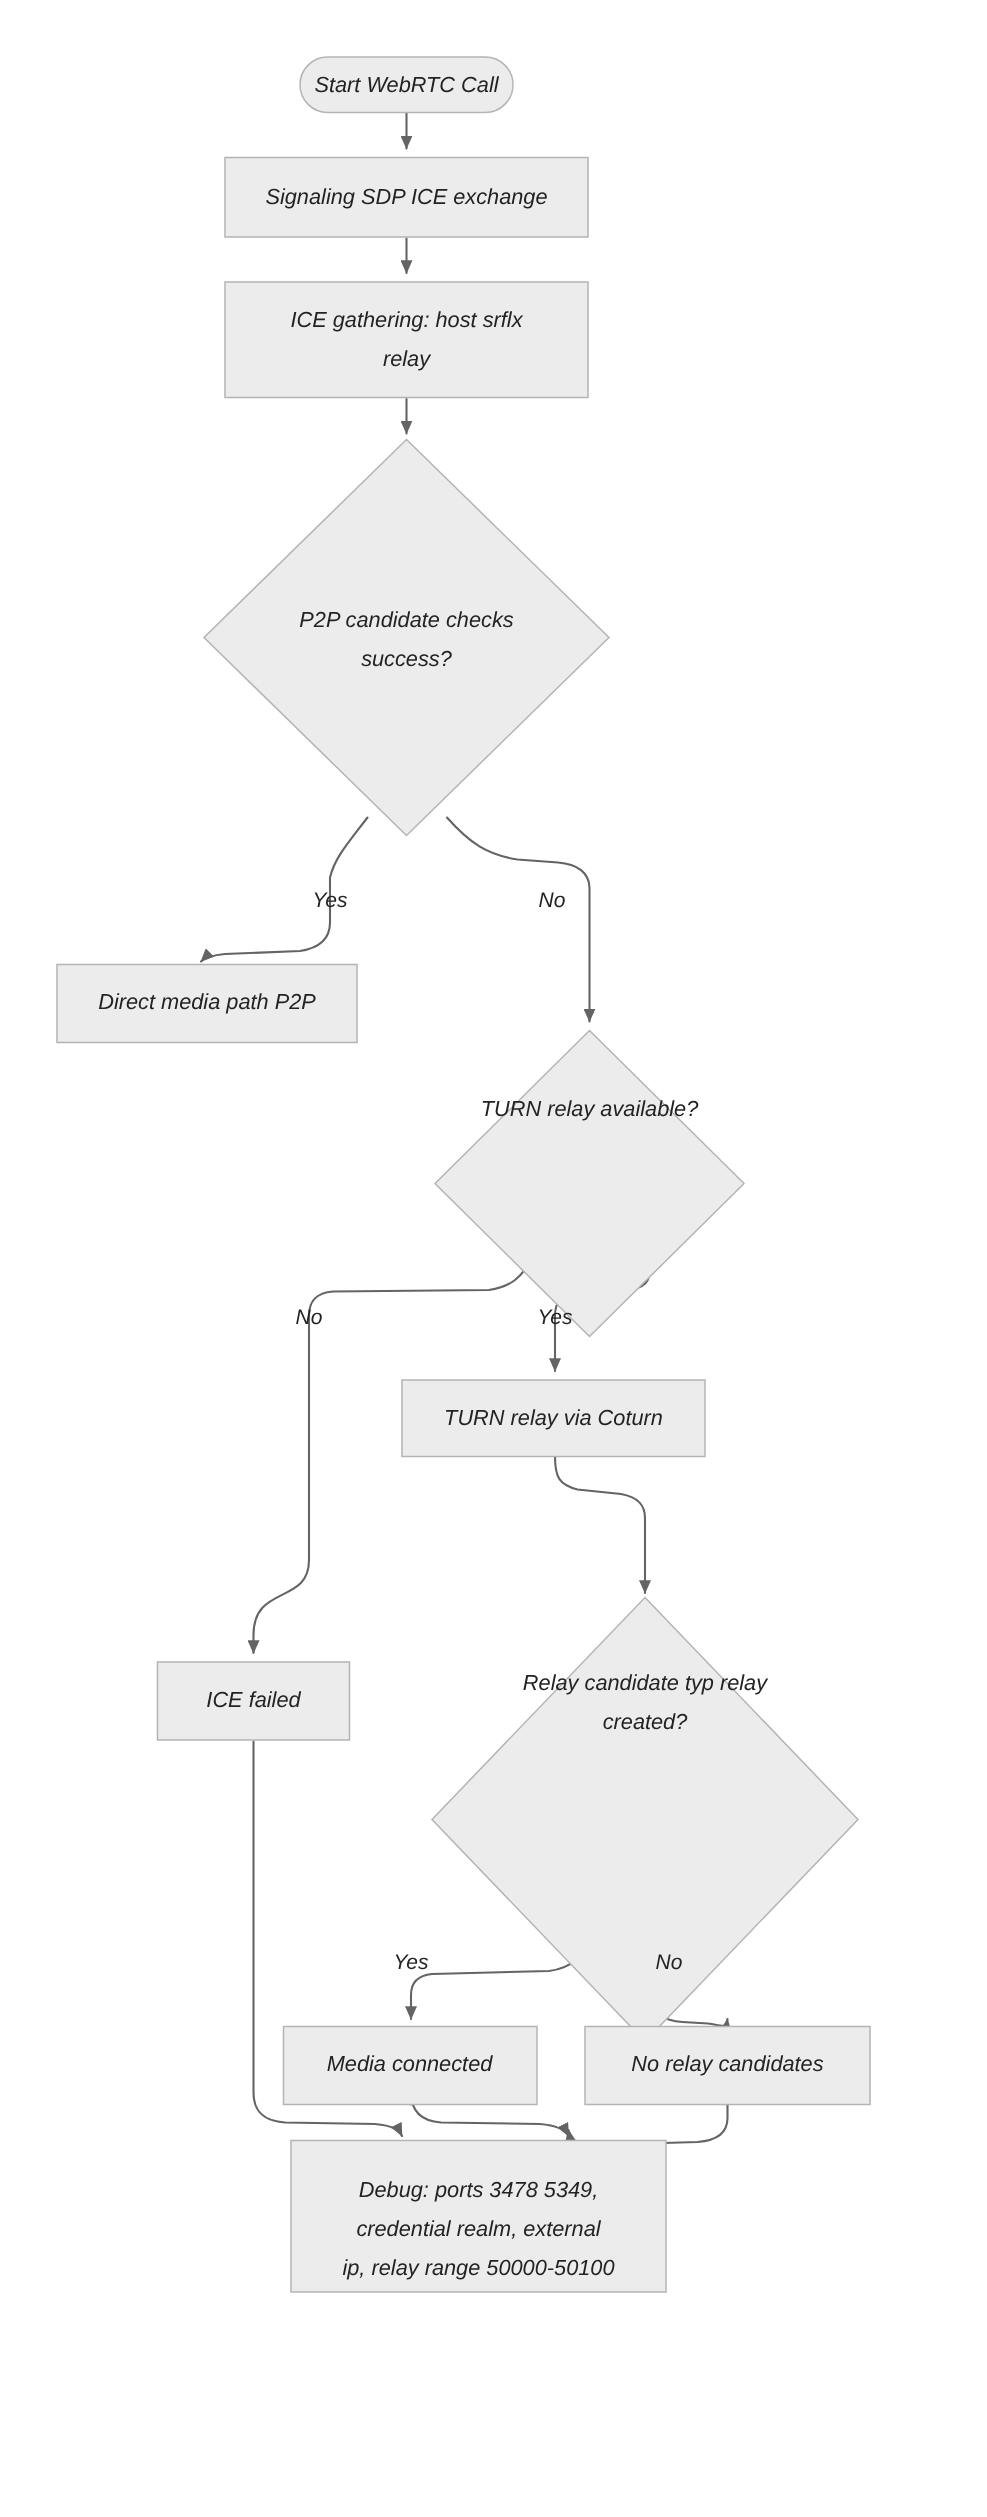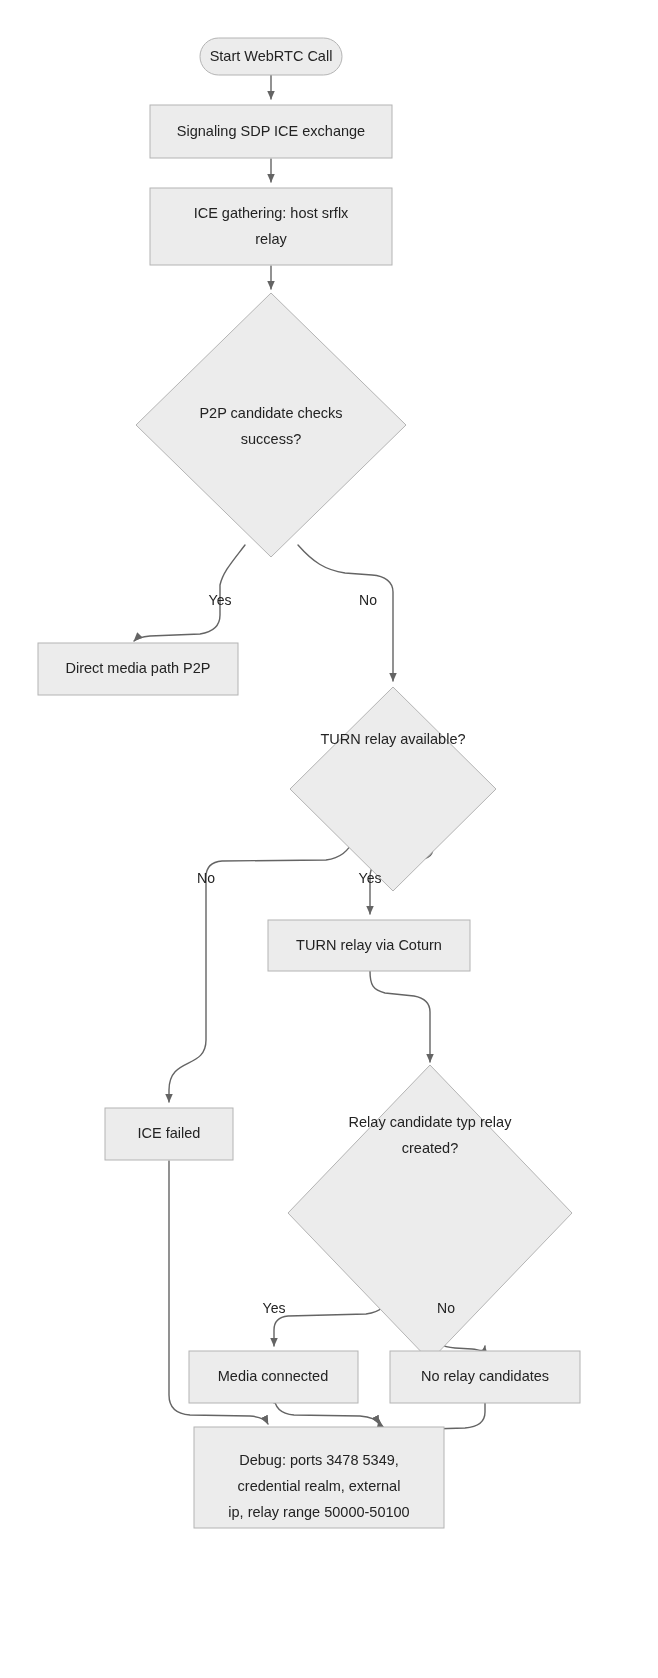--- a/index.html
+++ b/index.html
@@ -11,20 +11,21 @@
   body {
     font-family: "Liberation Sans", "DejaVu Sans", sans-serif;
     -webkit-font-smoothing: antialiased;
   }
   #flow-root {
     position: relative;
     width: 658px;
     height: 1678px;
     background: #ffffff;
     overflow: hidden;
+    font-style: italic;
   }
   svg#flow-svg {
     position: absolute;
     left: 0;
     top: 0;
     width: 658px;
     height: 1678px;
     display: block;
   }
   .node-shape {

